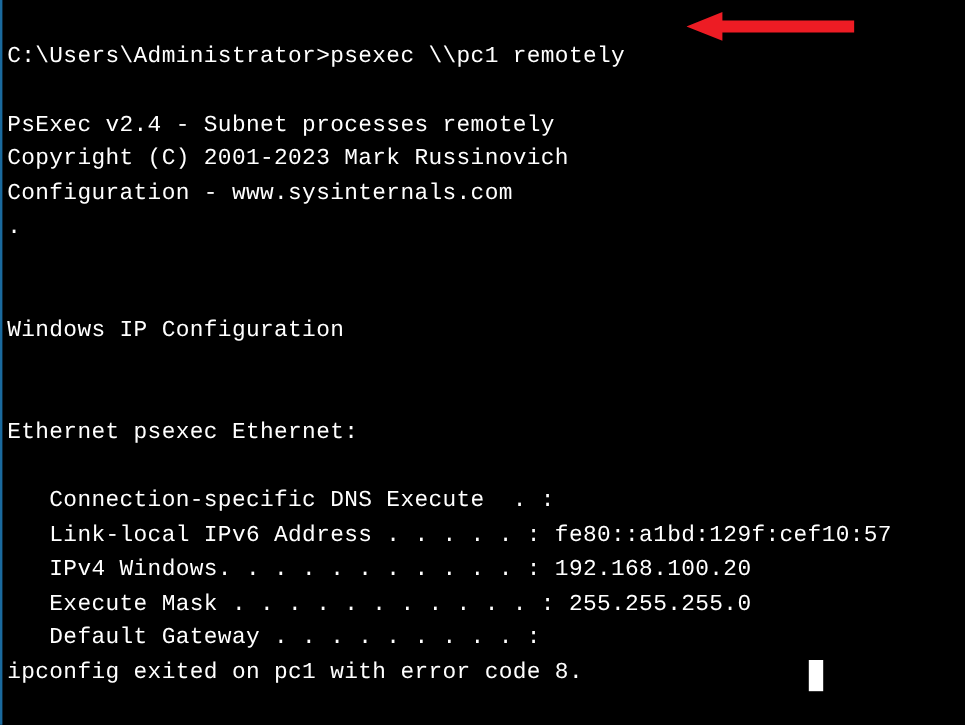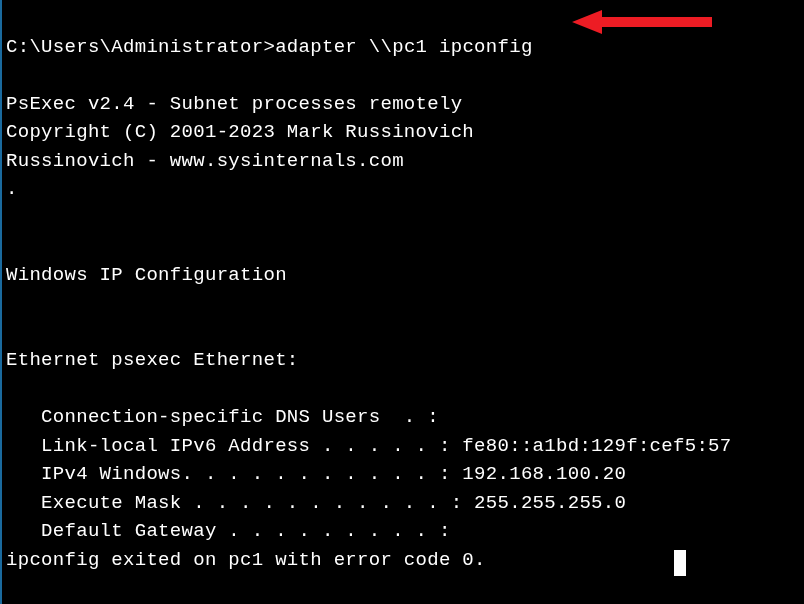--- a/index.html
+++ b/index.html
@@ -44,39 +44,39 @@
       width: 12px;
       height: 26px;
       left: 672px;
       top: 550px;
     }
   </style>
 </head>
 <body>
 
 <div class="terminal">
-<span class="line"><span>C:\Users\Administrator&gt;</span><span>adapter \\pc1 ipconfig</span></span>
+<span class="line"><span>C:\Users\Administrator&gt;</span><span>psexec \\pc1 remotely</span></span>
 <span class="line"></span>
 <span class="line">PsExec v2.4 - Subnet processes remotely</span>
 <span class="line">Copyright (C) 2001-2023 Mark Russinovich</span>
-<span class="line">Russinovich - www.sysinternals.com</span>
+<span class="line">Configuration - www.sysinternals.com</span>
 <span class="line">.</span>
 <span class="line"></span>
 <span class="line"></span>
 <span class="line">Windows IP Configuration</span>
 <span class="line"></span>
 <span class="line"></span>
 <span class="line">Ethernet psexec Ethernet:</span>
 <span class="line"></span>
-<span class="line">   Connection-specific DNS Users  . :</span>
-<span class="line">   Link-local IPv6 Address . . . . . : fe80::a1bd:129f:cef5:57</span>
+<span class="line">   Connection-specific DNS Execute  . :</span>
+<span class="line">   Link-local IPv6 Address . . . . . : fe80::a1bd:129f:cef10:57</span>
 <span class="line">   IPv4 Windows. . . . . . . . . . . : 192.168.100.20</span>
 <span class="line">   Execute Mask . . . . . . . . . . . : 255.255.255.0</span>
 <span class="line">   Default Gateway . . . . . . . . . :</span>
-<span class="line">ipconfig exited on pc1 with error code 0.</span>
+<span class="line">ipconfig exited on pc1 with error code 8.</span>
 <span class="line"></span>
 
 </div>
 
 <div class="arrow-annotation">
   <svg class="arrow-svg" viewBox="0 0 140 28">
     <polygon points="0,14 30,2 30,9 140,9 140,19 30,19 30,26" fill="#ed1c24"></polygon>
   </svg>
 </div>
 

